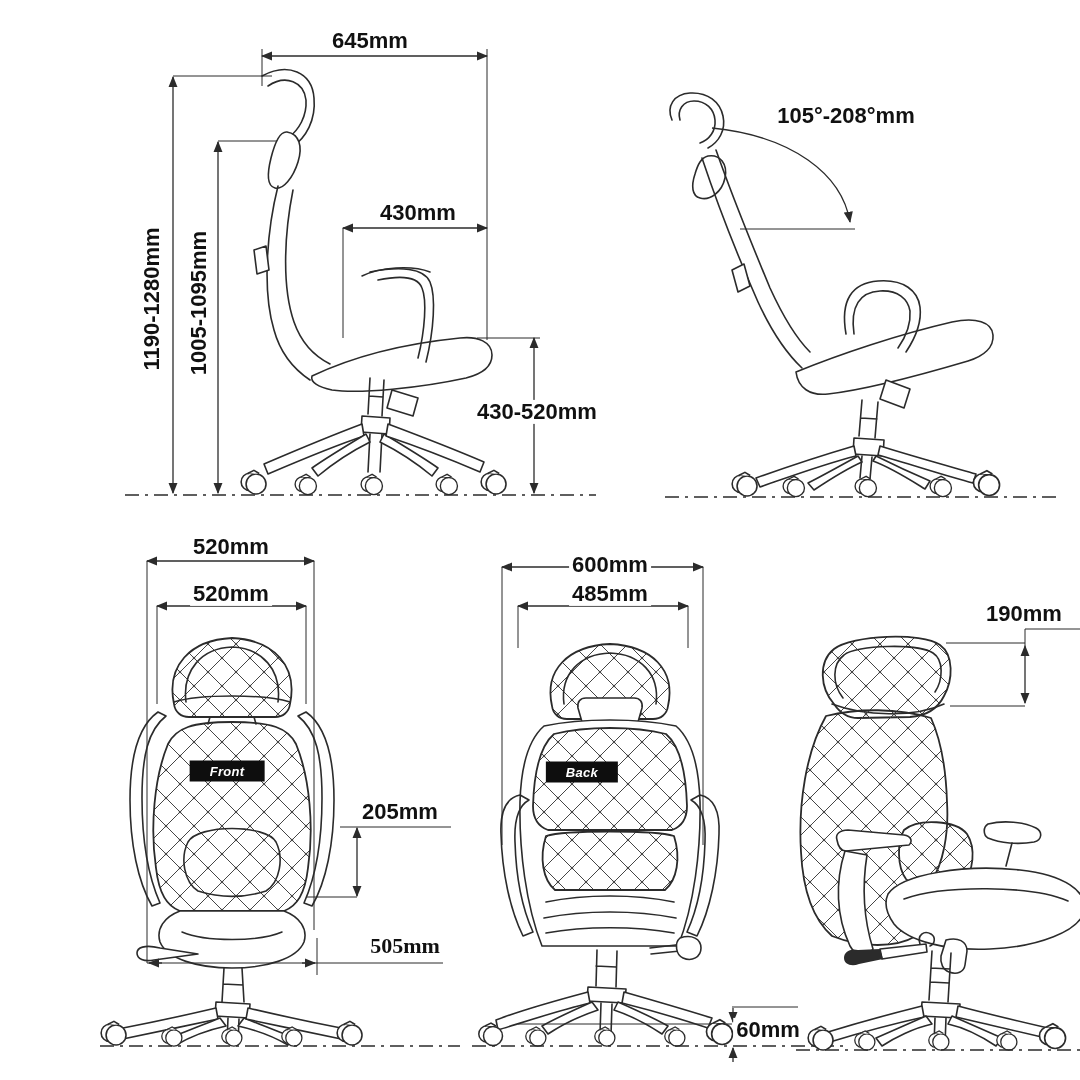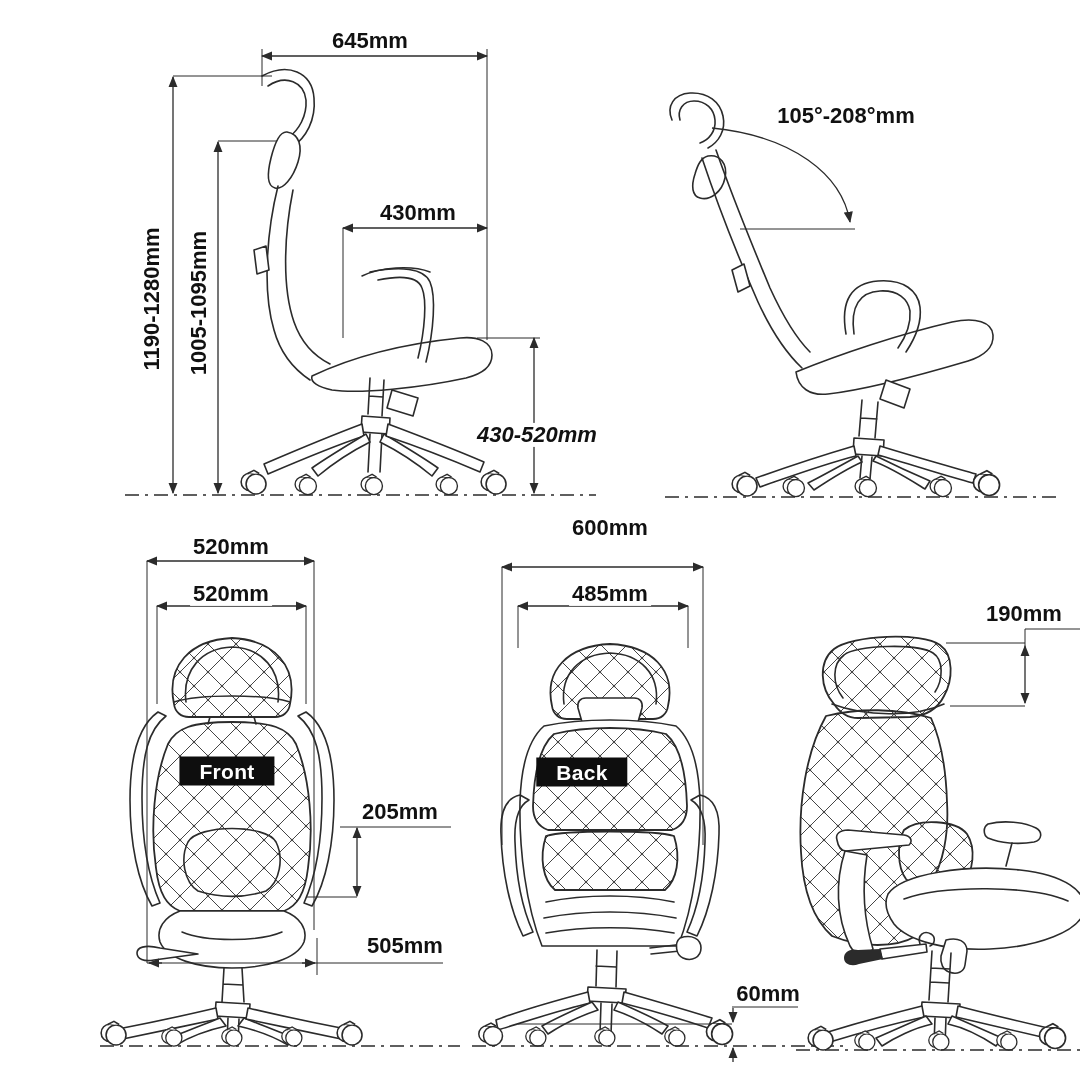--- a/index.html
+++ b/index.html
@@ -18,22 +18,22 @@
   .dimln{stroke:var(--line);stroke-width:1.3;fill:none;}
   .thin{stroke:var(--line);stroke-width:1;fill:none;}
   .gnd{stroke:var(--line);stroke-width:1.7;fill:none;stroke-dasharray:14 6 3 6;}
   #mesh path{stroke:var(--mesh-line);stroke-width:1;}
   #mesh circle{fill:var(--mesh-line);}
   #caster circle,#caster path{stroke:var(--line);fill:#fff;stroke-width:1.5;}
   
   .dim{position:absolute;transform:translate(-50%,-50%);font-weight:700;font-size:22px;
        color:var(--text);white-space:nowrap;background:var(--background);padding:0 3px;line-height:1.1;}
   .dim.rot{transform:translate(-50%,-50%) rotate(-90deg);}
-  .tag{position:absolute;transform:translate(-50%,-50%);font-weight:700;font-size:21px;
-       color:var(--tag-text);background:var(--tag-bg);padding:4px 20px;line-height:1;letter-spacing:.3px;}
+  .tag{position:absolute;transform:translate(-50%,-50%);font-weight:700;font-size:13px;
+       color:var(--tag-text);background:var(--tag-bg);padding:4px 20px;line-height:1;letter-spacing:.3px;font-style:italic;}
 </style>
 </head>
 <body>
 
 <div id="app">
 
 <svg width="1080" height="1080" viewBox="0 0 1080 1080">
   <defs>
     <pattern id="mesh" patternUnits="userSpaceOnUse" width="28" height="28">
       <path d="M0,0 L28,28 M28,0 L0,28"></path>
@@ -322,30 +322,30 @@
       <line class="thin" x1="985" y1="629" x2="1057" y2="629"></line>
       <line class="gnd" x1="756" y1="1050" x2="1080" y2="1050"></line>
     </g>
   </g>
 </svg>
 
 <div class="dim" style="left:330px;top:41px;">645mm</div>
 <div class="dim rot" style="left:112px;top:299px;">1190-1280mm</div>
 <div class="dim rot" style="left:159px;top:303px;">1005-1095mm</div>
 <div class="dim" style="left:378px;top:213px;">430mm</div>
-<div class="dim" style="left:497px;top:435px;font-style:italic;">430-520mm</div>
+<div class="dim" style="left:497px;top:412px;">430-520mm</div>
 
 <div class="dim" style="left:806px;top:116px;">105°-208°mm</div>
 
 <div class="dim" style="left:191px;top:547px;">520mm</div>
 <div class="dim" style="left:191px;top:594px;">520mm</div>
 <div class="tag" style="left:187px;top:771px;">Front</div>
 <div class="dim" style="left:360px;top:812px;">205mm</div>
-<div class="dim" style="left:365px;top:946px;">505mm</div>
-
-<div class="dim" style="left:570px;top:528px;">600mm</div>
+<div class="dim" style="left:365px;top:946px;font-family:Liberation Serif, serif;">505mm</div>
+
+<div class="dim" style="left:570px;top:565px;">600mm</div>
 <div class="dim" style="left:570px;top:594px;">485mm</div>
 <div class="tag" style="left:542px;top:772px;">Back</div>
-<div class="dim" style="left:728px;top:994px;">60mm</div>
+<div class="dim" style="left:728px;top:1030px;">60mm</div>
 
 <div class="dim" style="left:984px;top:614px;">190mm</div>
 
 </div>
 
 </body></html>

